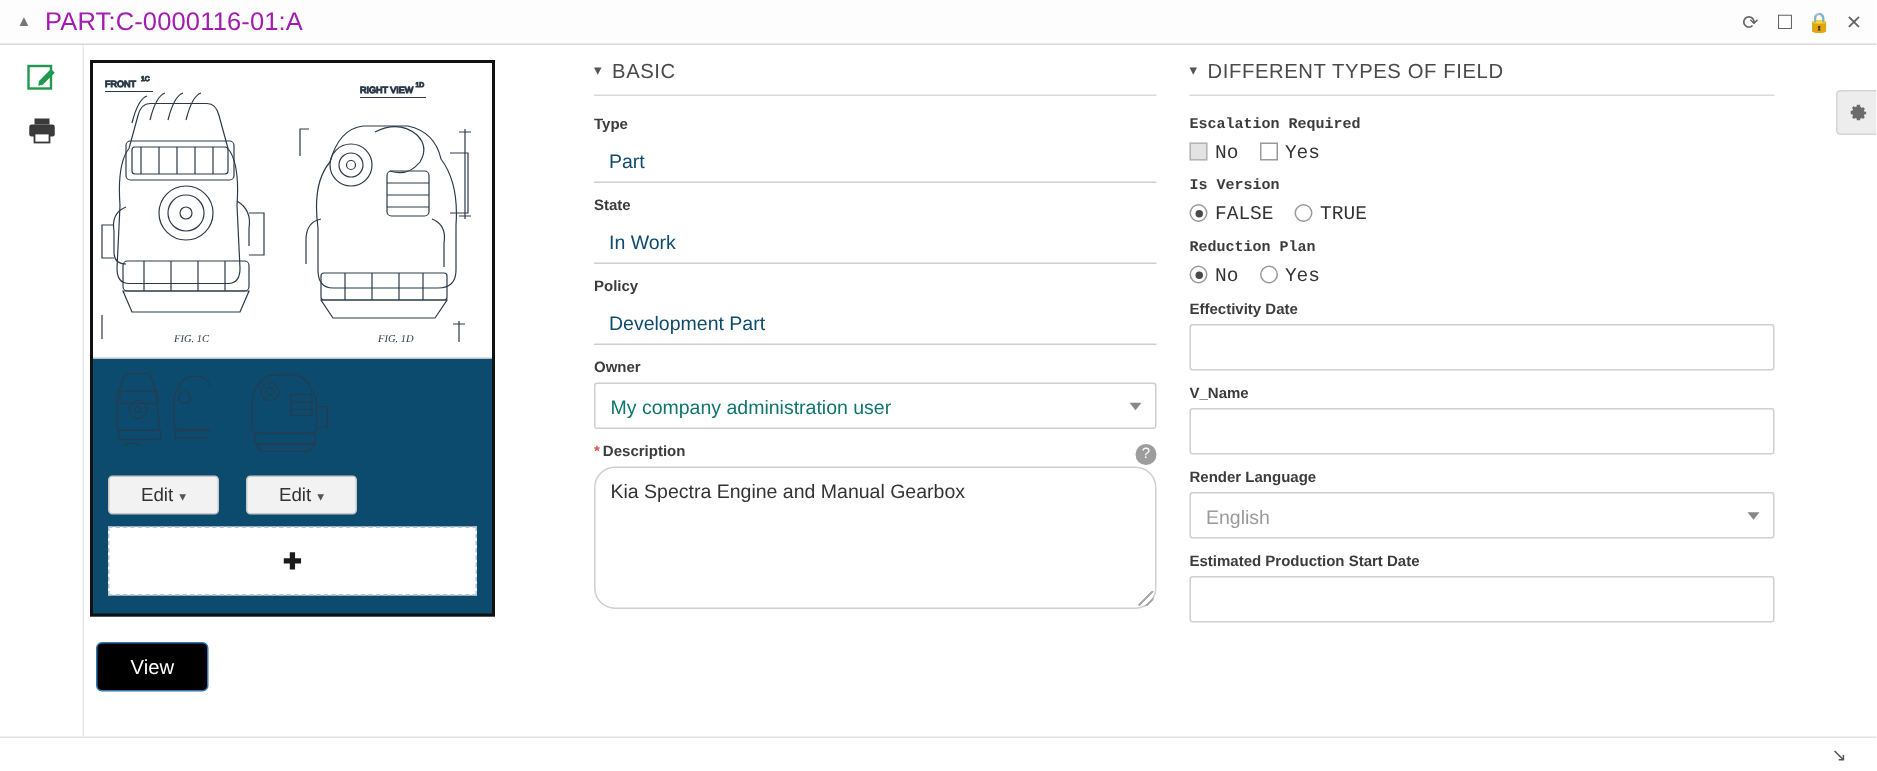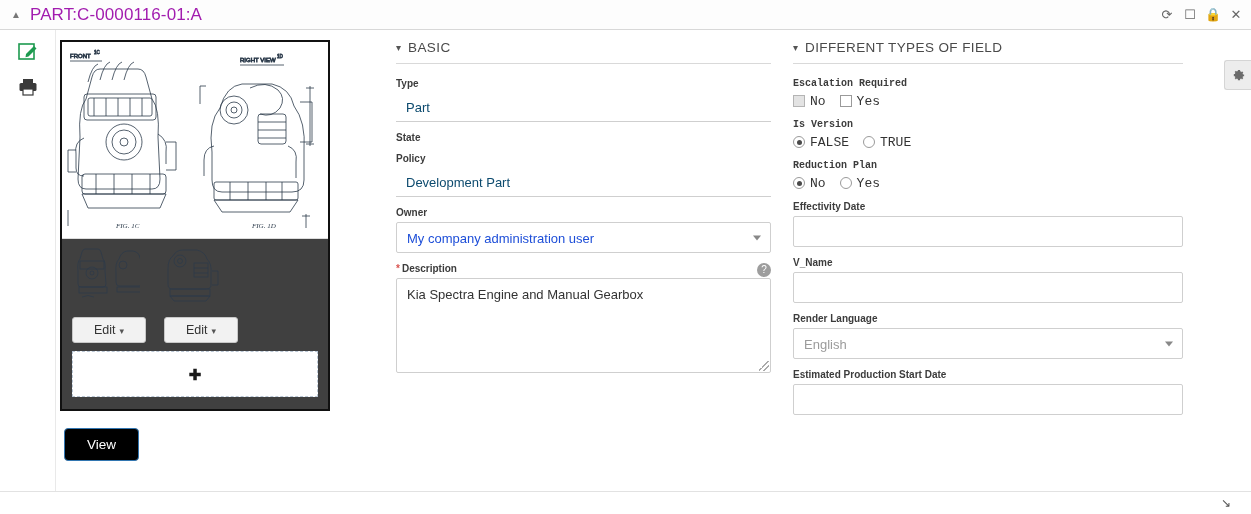--- a/index.html
+++ b/index.html
@@ -98,21 +98,21 @@
 
   
   .col-image {
     width: 340px;
     padding-left: 4px;
     box-sizing: border-box;
   }
   .image-card {
     width: 270px;
     border: 2px solid #111;
-    background: #404040;
+    background: #0c4a6e;
     box-sizing: border-box;
   }
   .drawing {
     height: 196px;
     border-bottom: 1px solid #ddd;
     position: relative;
     overflow: hidden;
     background: #fff;
   }
   .drawing svg { display: block; }
@@ -243,21 +243,21 @@
     border: 1px solid #cfcfcf;
     height: 31px;
     border-radius: 2px;
     background: #fff;
     box-sizing: border-box;
   }
   .select-box .sel-text {
     padding: 0 26px 0 10px;
     line-height: 31px;
     font-size: 13px;
-    color: #1d4ed8;
+    color: #0f766e;
     white-space: nowrap;
     overflow: hidden;
   }
   .select-box.placeholder .sel-text { color: #9b9b9b; }
   .select-box .sel-caret {
     position: absolute;
     right: 9px;
     top: 50%;
     transform: translateY(-50%);
     width: 0; height: 0;
@@ -267,21 +267,21 @@
   }
 
   .textarea-box {
     border: 1px solid #cfcfcf;
     height: 95px;
     width: 100%;
     box-sizing: border-box;
     padding: 8px 10px;
     font-size: 13px;
     color: #333;
-    border-radius: 2px;
+    border-radius: 14px;
     position: relative;
     background: #fff;
   }
   .textarea-box .resize {
     position: absolute;
     right: 1px; bottom: 1px;
     width: 10px; height: 10px;
     background:
       linear-gradient(135deg, transparent 0 45%, #aaa 45% 55%, transparent 55% 100%),
       linear-gradient(135deg, transparent 0 70%, #aaa 70% 80%, transparent 80% 100%);
@@ -541,20 +541,21 @@
         <span class="section-title">BASIC</span>
       </div>
 
       <div class="field">
         <span class="field-label">Type</span>
         <div class="input-line">Part</div>
       </div>
 
       <div class="field">
         <span class="field-label">State</span>
+        <div class="input-line">In Work</div>
       </div>
 
       <div class="field">
         <span class="field-label">Policy</span>
         <div class="input-line">Development Part</div>
       </div>
 
       <div class="field">
         <span class="field-label">Owner</span>
         <div class="select-box">

